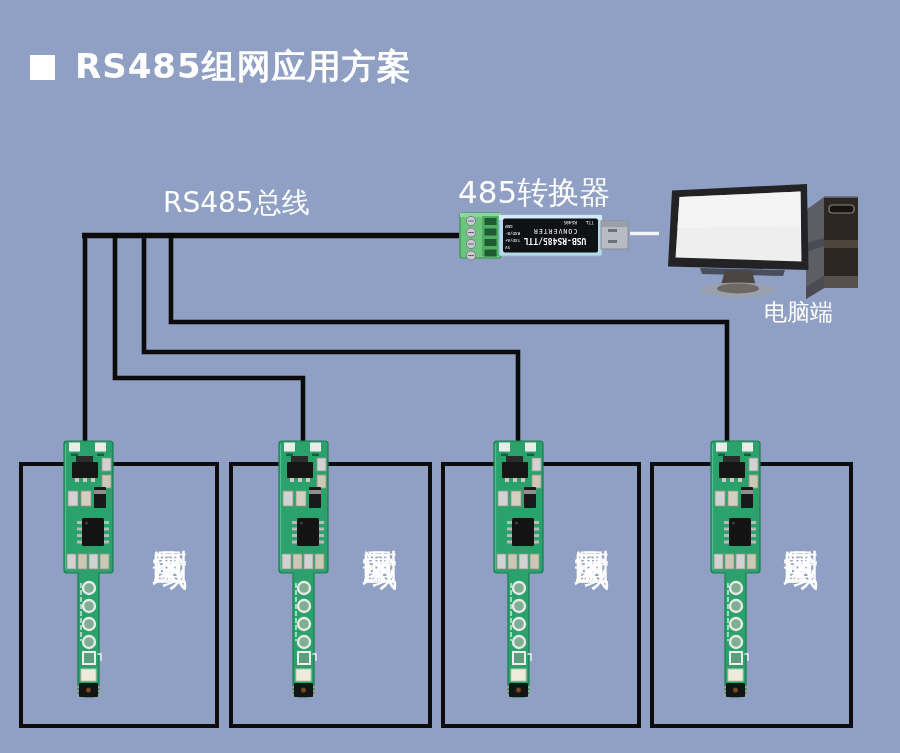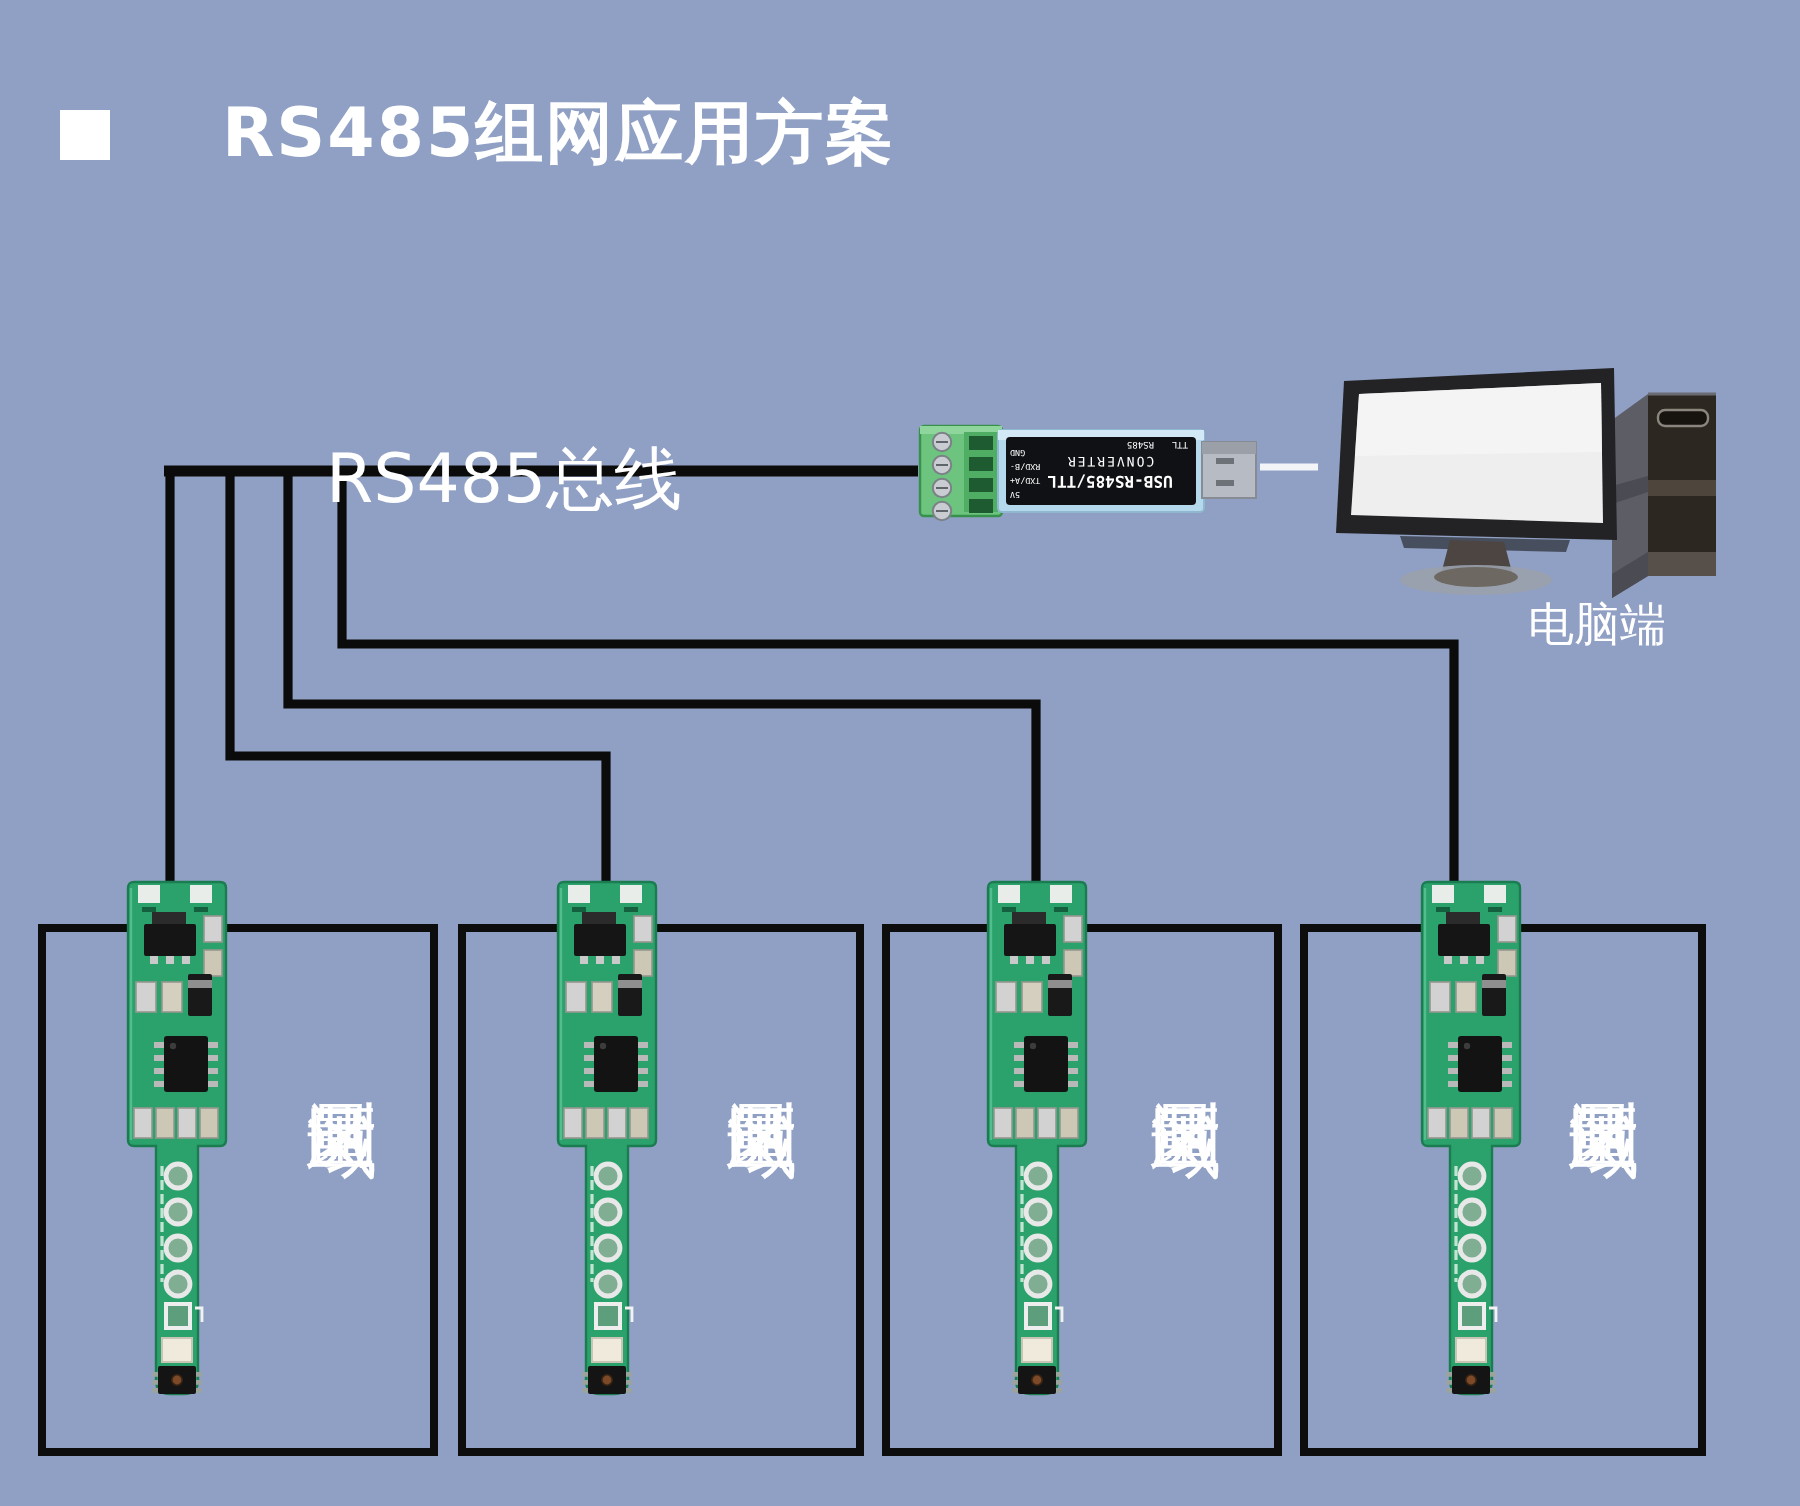--- a/index.html
+++ b/index.html
@@ -18,28 +18,28 @@
     position:absolute;left:30px;top:44px;
     display:flex;align-items:center;gap:20px;
     z-index:4;
   }
   .title-bullet{
     width:25px;height:25px;background:#ffffff;
     flex:0 0 auto;
   }
   .page-title{
     color:#ffffff;font-size:34px;font-weight:bold;
-    letter-spacing:1px;white-space:nowrap;margin-left:36px;
+    letter-spacing:1px;white-space:nowrap;
   }
   
   .diagram-label{
     position:absolute;color:#ffffff;white-space:nowrap;
     z-index:4;font-weight:500;
   }
-  .label-bus{left:163px;top:217px;font-size:34px;}
+  .label-bus{left:163px;top:184px;font-size:28px;}
   .label-converter{left:458px;top:172px;font-size:31px;}
   .label-multi{left:419px;top:279px;font-size:31px;}
   .label-pc{left:764px;top:297px;font-size:23px;}
   
   .zone-box{
     position:absolute;top:462px;height:266px;
     border:4px solid #0d0d0d;box-sizing:border-box;
     z-index:1;
   }
   .zone-box-1{left:19px;width:200px;}
@@ -62,20 +62,21 @@
 <body>
 
 <div class="canvas">
 
   <div class="title-row">
     <div class="title-bullet"></div>
     <div class="page-title">RS485组网应用方案</div>
   </div>
 
   <div class="diagram-label label-bus">RS485总线</div>
+  <div class="diagram-label label-converter">485转换器</div>
   <div class="diagram-label label-pc">电脑端</div>
 
   <div class="zone-box zone-box-1">
     <div class="zone-label">测量区域</div>
   </div>
   <div class="zone-box zone-box-2">
     <div class="zone-label">测量区域</div>
   </div>
   <div class="zone-box zone-box-3">
     <div class="zone-label">测量区域</div>

